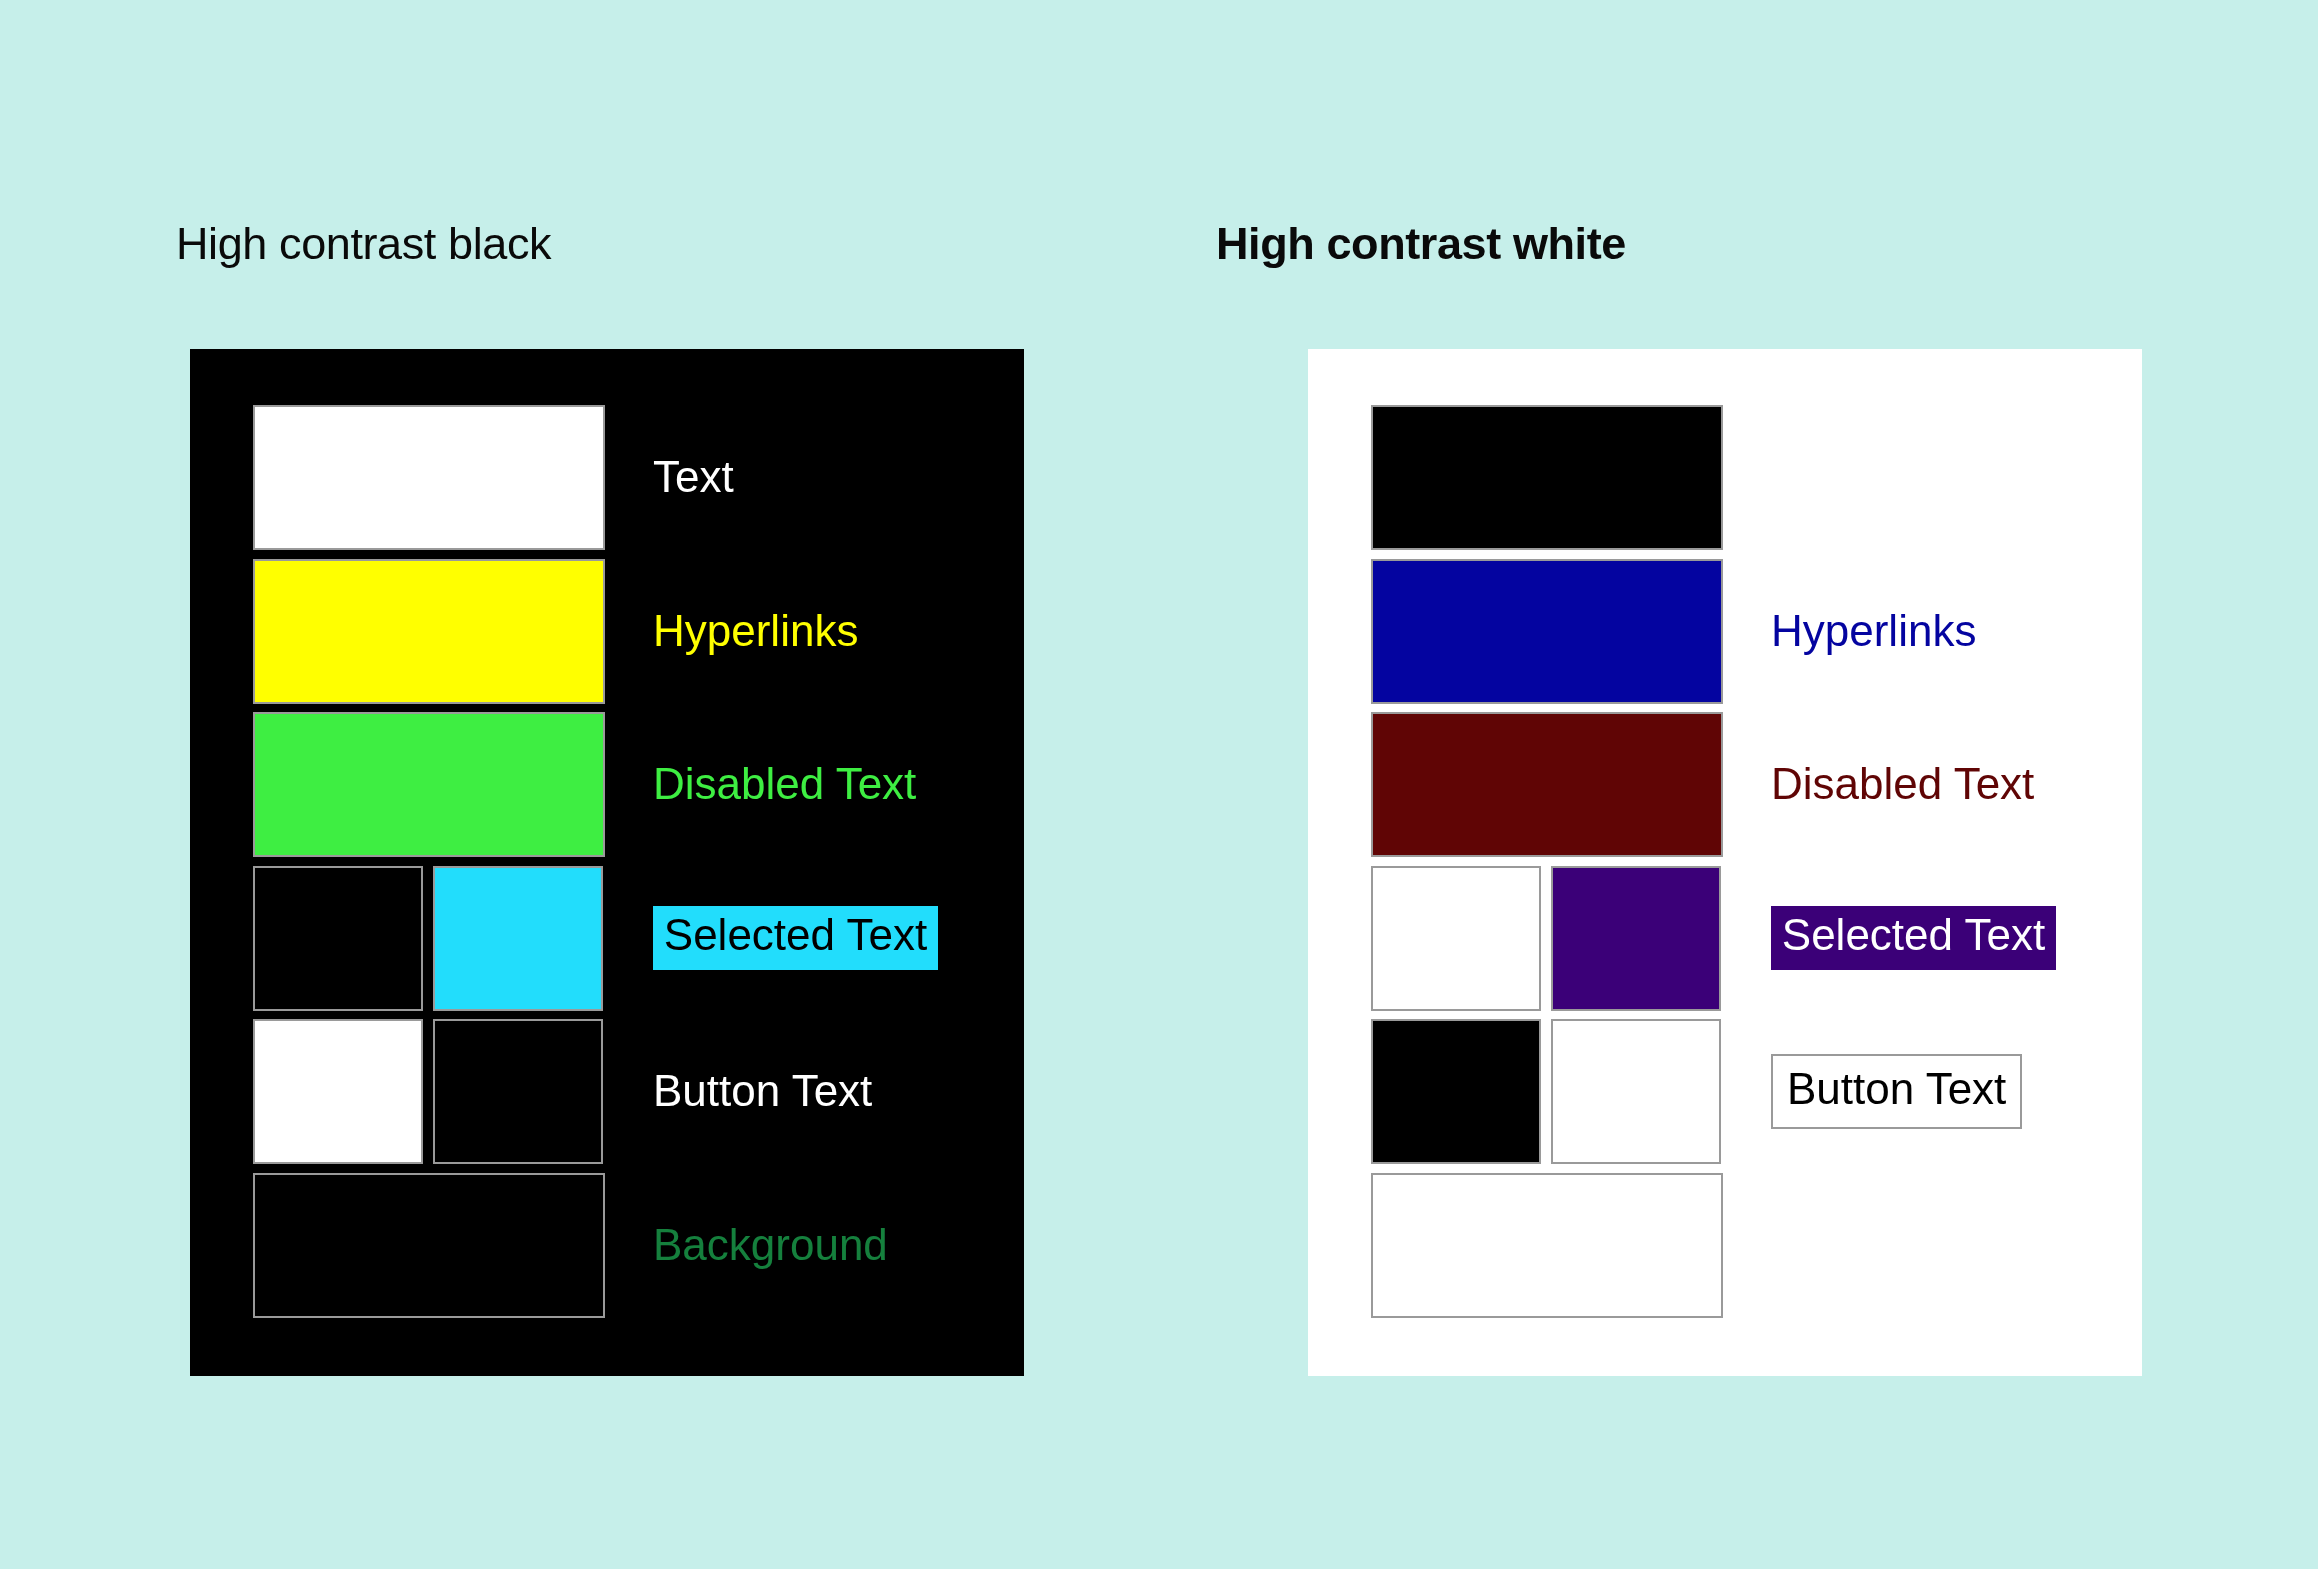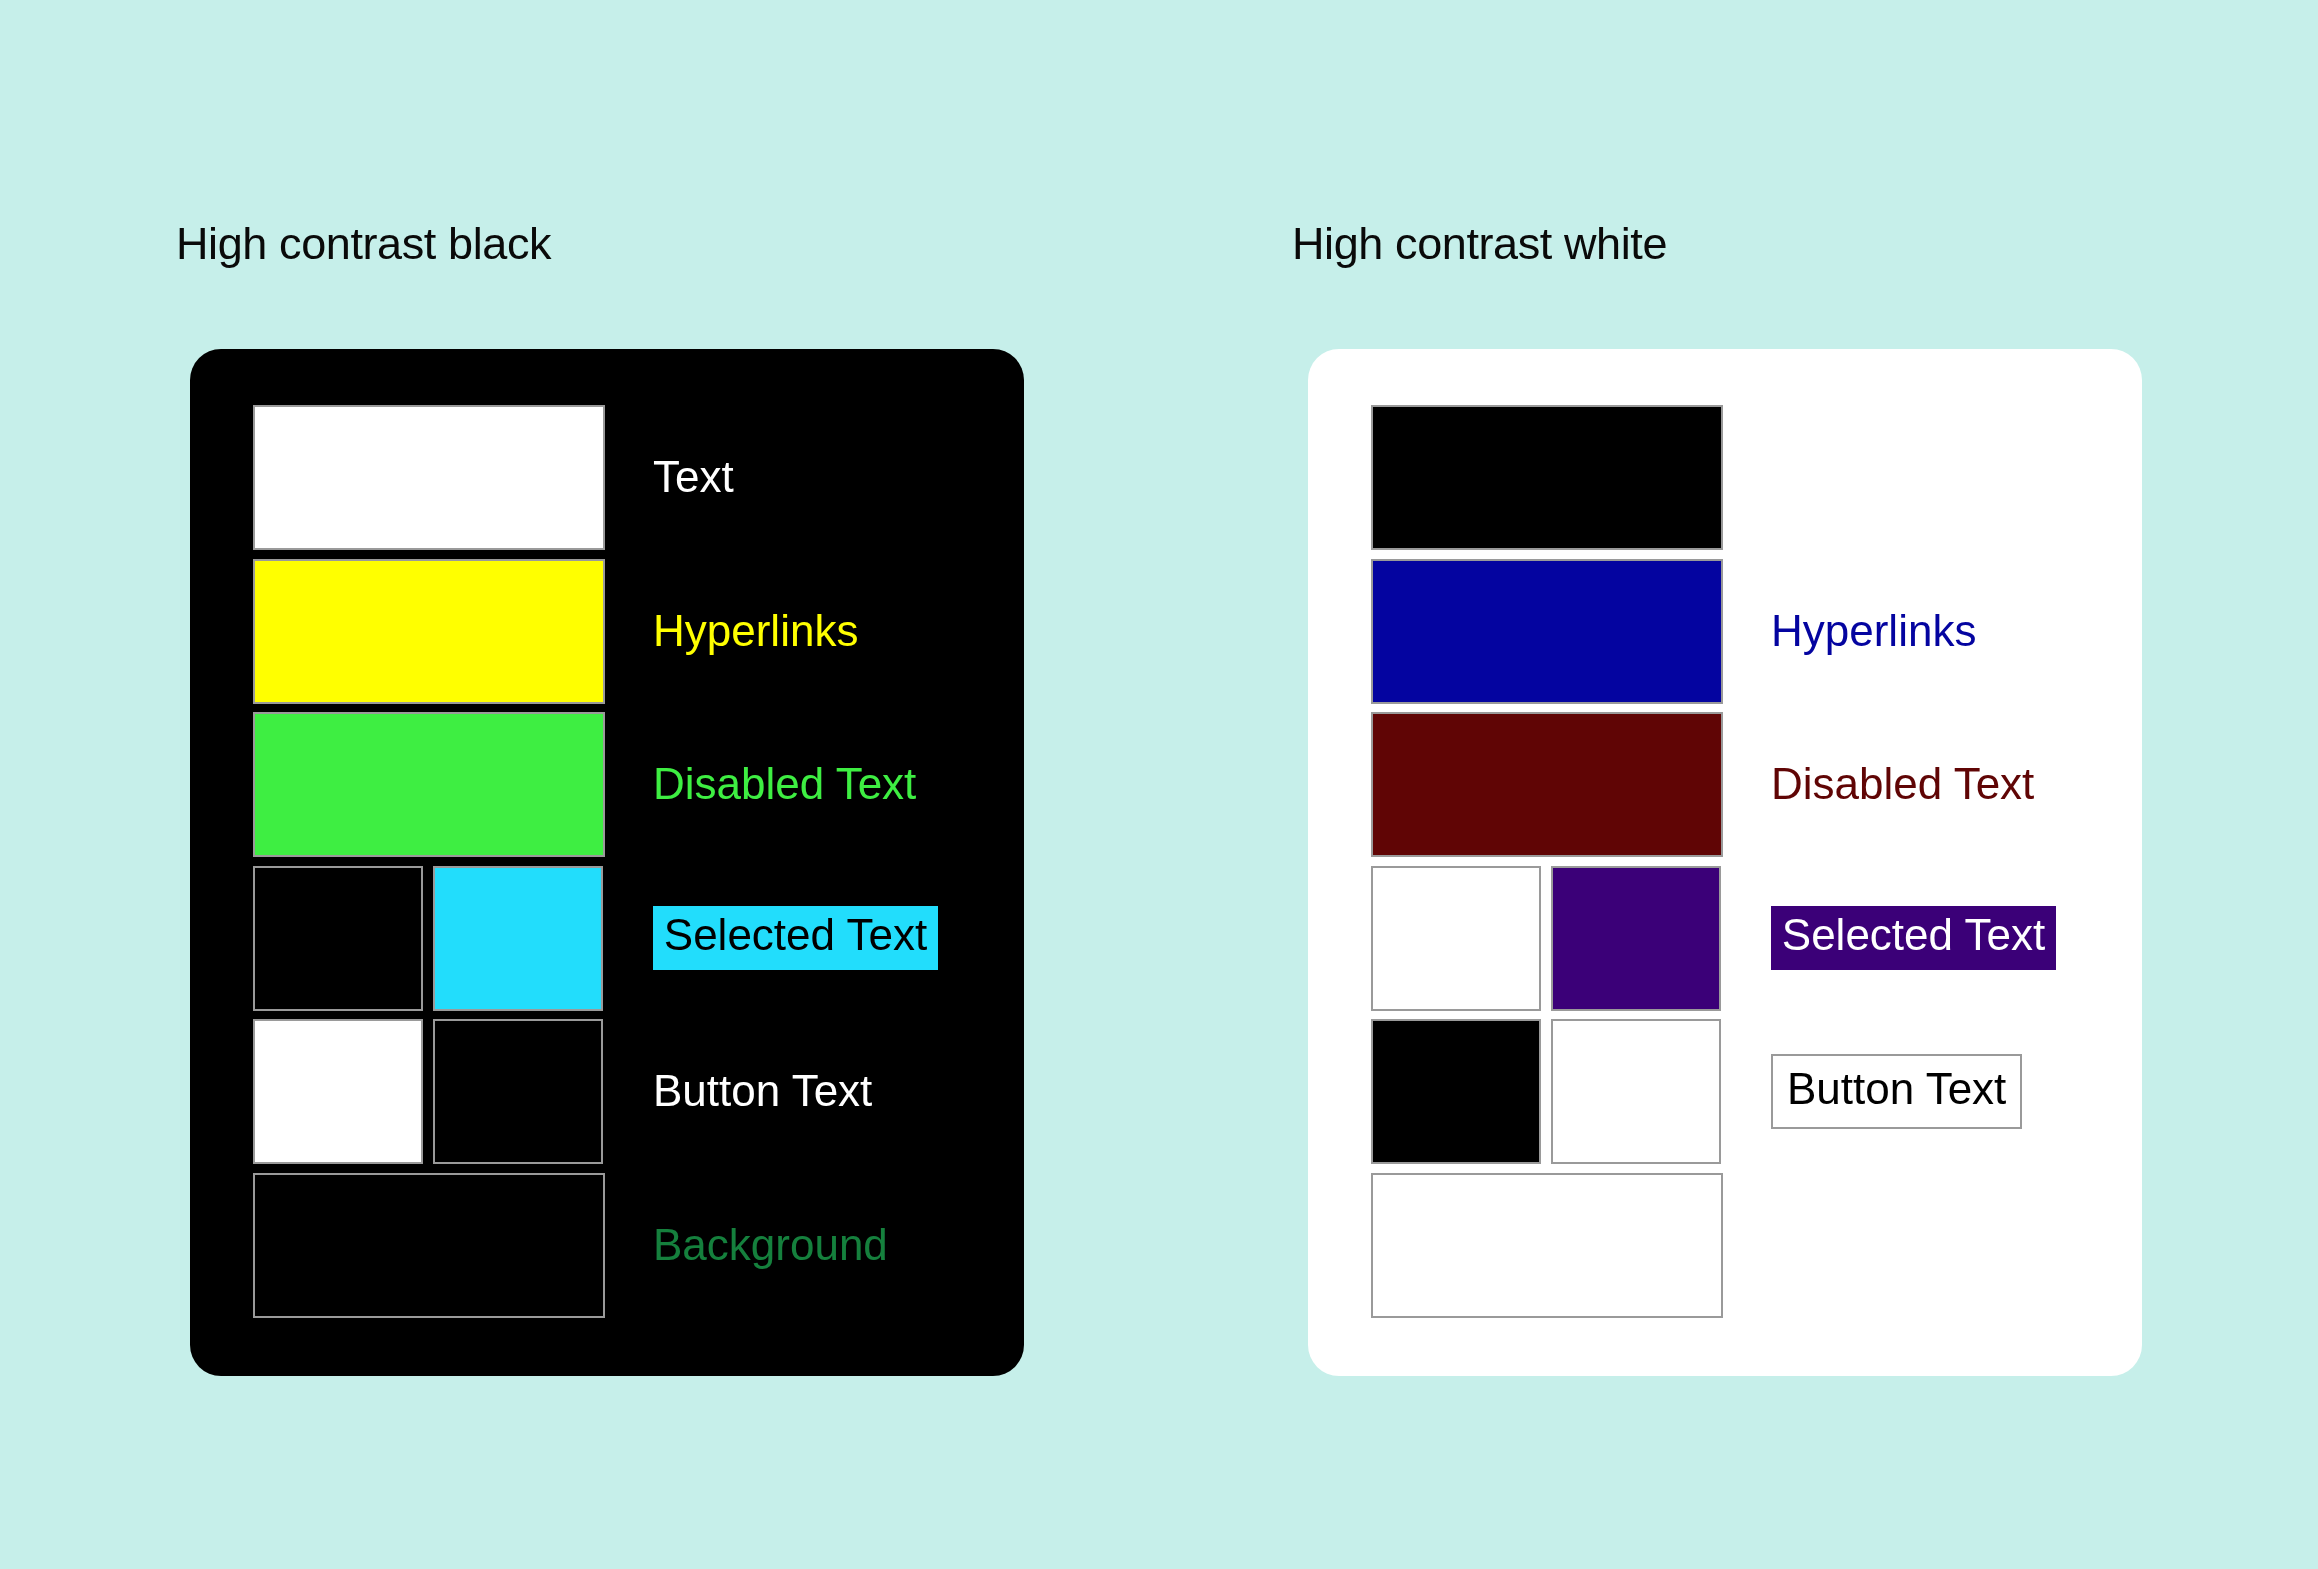--- a/index.html
+++ b/index.html
@@ -24,28 +24,27 @@
   .title {
     position: absolute;
     font-size: 45px;
     font-weight: 400;
     color: #0a0a0a;
     letter-spacing: -0.4px;
     white-space: nowrap;
     line-height: 1;
   }
   #title-black { left: 176px; top: 191px; }
-  #title-white { left: 1292px; top: 191px; }
+  #title-white { left: 1216px; top: 191px; font-weight: bold; }
 
   
   .panel {
     position: absolute;
     top: 349px;
     height: 1027px;
-    border-radius: 31px;
   }
   #panel-black {
     left: 190px;
     width: 834px;
     background: #000000;
   }
   #panel-white {
     left: 1308px;
     width: 834px;
     background: #ffffff;

